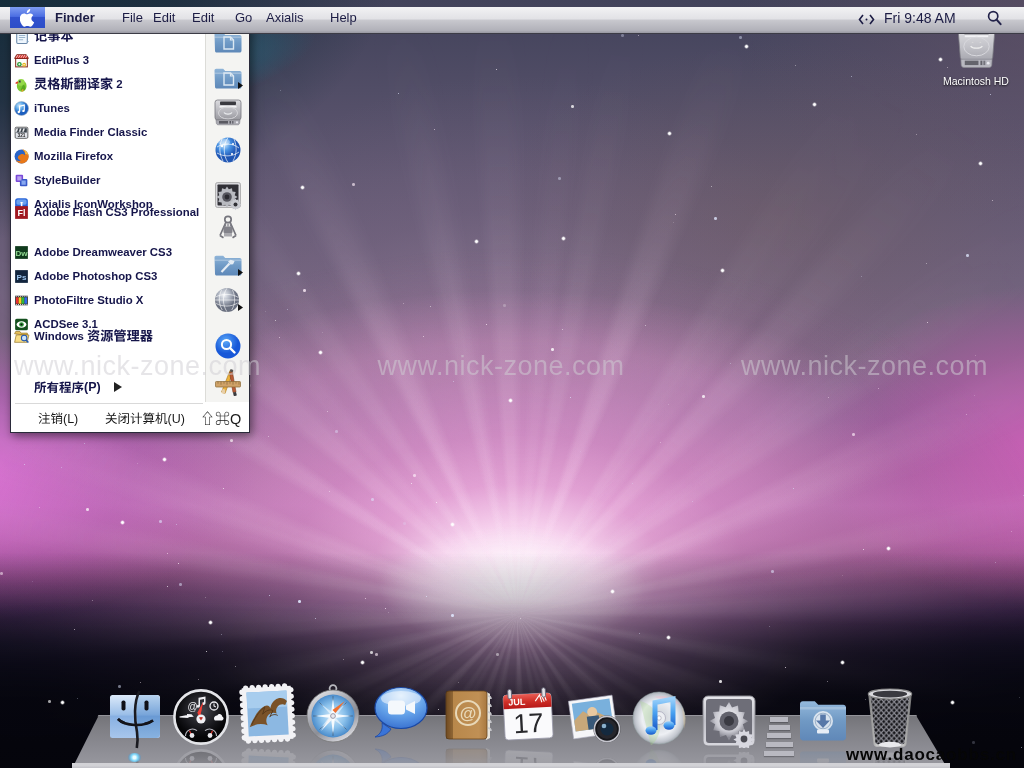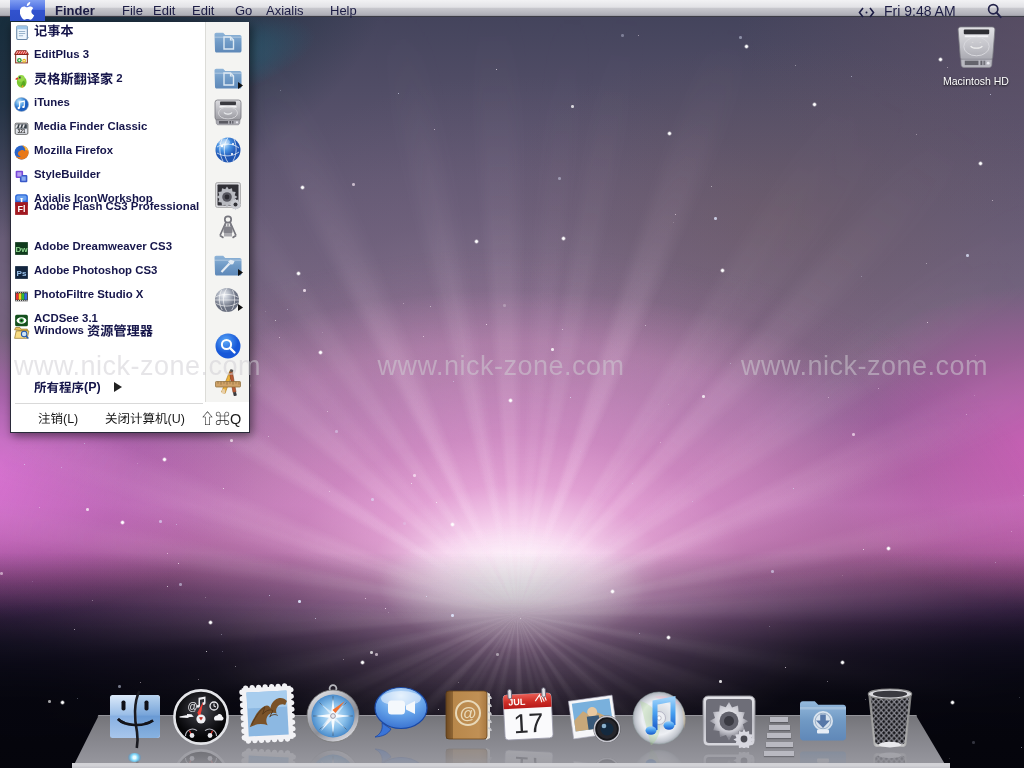--- a/index.html
+++ b/index.html
@@ -17,28 +17,28 @@
 .rays{background:repeating-conic-gradient(from 252deg at 50.5% 80%,rgba(255,255,255,0) 0deg 2.6deg,rgba(255,238,250,0.13) 4.6deg 6.4deg,rgba(255,255,255,0) 8.4deg 12deg,rgba(255,228,246,0.18) 14deg 16.4deg,rgba(255,255,255,0) 19deg 22.6deg),repeating-conic-gradient(from 247deg at 50.5% 80%,rgba(255,255,255,0) 0deg 5.2deg,rgba(250,220,245,0.10) 7.7deg 9.2deg,rgba(255,255,255,0) 11.2deg 15.7deg);-webkit-mask:radial-gradient(78% 84% at 50.5% 77%,#000 10%,rgba(0,0,0,0.5) 42%,rgba(0,0,0,0.22) 62%,rgba(0,0,0,0.08) 78%,transparent 92%)}
 .teal{inset:auto;left:-80px;top:595px;width:380px;height:130px;transform:rotate(-14deg);background:radial-gradient(50% 42% at 45% 50%,rgba(40,128,148,0.6) 0%,rgba(32,105,128,0.3) 55%,rgba(30,90,120,0) 78%)}
 .bot{background:linear-gradient(to top,rgba(5,5,12,0.98) 2%,rgba(6,6,14,0.94) 9%,rgba(8,8,18,0.72) 15%,rgba(10,10,22,0.35) 21%,rgba(12,12,26,0) 28%);-webkit-mask:radial-gradient(40% 20% at 50% 84%,rgba(0,0,0,0.45) 0%,rgba(0,0,0,0.75) 45%,#000 75%)}
 .stars{width:1px;height:1px;border-radius:50%;background:transparent;box-shadow:926px 263px 0 0px rgba(255,255,255,0.52),974px 395px 0 0px rgba(255,255,255,0.27),185px 321px 0 1px rgba(255,240,250,0.62),322px 332px 0 0px rgba(255,255,255,0.24),61px 467px 0 0px rgba(225,232,255,0.51),478px 555px 0 0px rgba(255,240,250,0.2),569px 701px 0 0px rgba(225,232,255,0.9),520px 618px 0 0px rgba(255,255,255,0.56),221px 634px 0 0px rgba(225,232,255,0.47),1px 573px 0 1px rgba(255,240,250,0.53),149px 401px 0 0px rgba(255,240,250,0.74),178px 563px 0 0px rgba(255,255,255,0.87),504px 305px 0 1px rgba(255,255,255,0.24),385px 608px 0 0px rgba(255,240,250,0.89),785px 667px 0 0px rgba(255,240,250,0.89),622px 35px 0 1px rgba(225,232,255,0.35),205px 597px 0 0px rgba(255,255,255,0.35),673px 222px 0 0px rgba(255,255,255,0.25),497px 654px 0 1px rgba(255,255,255,0.46),990px 94px 0 0px rgba(225,232,255,0.81),315px 618px 0 0px rgba(225,232,255,0.77),388px 721px 0 0px rgba(225,232,255,0.86),795px 65px 0 0px rgba(255,255,255,0.5),79px 430px 0 1px rgba(255,240,250,0.37),861px 276px 0 0px rgba(225,232,255,0.41),140px 682px 0 0px rgba(255,240,250,0.59),434px 129px 0 0px rgba(255,240,250,0.72),842px 575px 0 0px rgba(255,240,250,0.23),269px 595px 0 0px rgba(225,232,255,0.82),287px 309px 0 0px rgba(225,232,255,0.53),638px 35px 0 0px rgba(255,240,250,0.62),137px 463px 0 0px rgba(255,255,255,0.3),927px 322px 0 0px rgba(255,240,250,0.83),720px 681px 0 1px rgba(255,255,255,0.83),1023px 495px 0 0px rgba(225,232,255,0.47),147px 723px 0 0px rgba(255,240,250,0.28),676px 748px 0 1px rgba(255,240,250,0.69),947px 67px 0 0px rgba(255,240,250,0.56),179px 417px 0 0px rgba(255,240,250,0.87),995px 562px 0 0px rgba(225,232,255,0.46),414px 475px 0 1px rgba(255,240,250,0.66),494px 730px 0 1px rgba(255,255,255,0.38),438px 709px 0 0px rgba(255,255,255,0.84),275px 320px 0 0px rgba(255,255,255,0.7),231px 440px 0 1px rgba(255,240,250,0.85),1011px 531px 0 0px rgba(255,240,250,0.42),84px 443px 0 0px rgba(225,232,255,0.6),39px 507px 0 0px rgba(255,240,250,0.52),486px 324px 0 0px rgba(255,240,250,0.89),223px 488px 0 0px rgba(255,255,255,0.87),973px 742px 0 1px rgba(225,232,255,0.21),74px 629px 0 0px rgba(255,240,250,0.75),458px 744px 0 1px rgba(255,240,250,0.47),403px 303px 0 0px rgba(255,240,250,0.46),668px 404px 0 0px rgba(255,255,255,0.27),496px 69px 0 0px rgba(255,240,250,0.88),32px 581px 0 0px rgba(225,232,255,0.23),863px 549px 0 0px rgba(255,255,255,0.84),878px 388px 0 0px rgba(255,240,250,0.57),304px 290px 0 1px rgba(255,240,250,0.79),176px 524px 0 0px rgba(225,232,255,0.57),336px 431px 0 1px rgba(225,232,255,0.42),426px 596px 0 0px rgba(225,232,255,0.88),1019px 697px 0 0px rgba(225,232,255,0.28),772px 571px 0 1px rgba(225,232,255,0.56),249px 385px 0 1px rgba(255,240,250,0.25),827px 681px 0 0px rgba(255,240,250,0.55),975px 355px 0 0px rgba(255,240,250,0.33),265px 311px 0 0px rgba(255,255,255,0.22),24px 464px 0 0px rgba(225,232,255,0.71),1021px 747px 0 0px rgba(225,232,255,0.61),404px 523px 0 1px rgba(225,232,255,0.22),327px 411px 0 0px rgba(255,255,255,0.57),711px 186px 0 0px rgba(255,255,255,0.62),398px 93px 0 0px rgba(225,232,255,0.82),180px 584px 0 1px rgba(225,232,255,0.5),258px 720px 0 0px rgba(255,255,255,0.68),411px 483px 0 0px rgba(255,255,255,0.84),703px 396px 0 1px rgba(255,255,255,0.76),49px 701px 0 1px rgba(255,255,255,0.63),388px 612px 0 0px rgba(255,240,250,0.32),195px 368px 0 1px rgba(255,255,255,0.87),198px 679px 0 0px rgba(255,240,250,0.5),430px 306px 0 0px rgba(255,255,255,0.64),371px 652px 0 1px rgba(255,255,255,0.72),338px 762px 0 0px rgba(225,232,255,0.21),828px 397px 0 0px rgba(255,240,250,0.55),572px 106px 0 1px rgba(255,255,255,0.77),675px 214px 0 0px rgba(255,240,250,0.74),423px 336px 0 0px rgba(255,240,250,0.76),206px 651px 0 0px rgba(255,255,255,0.89),559px 178px 0 1px rgba(225,232,255,0.44),372px 499px 0 1px rgba(225,232,255,0.56),436px 502px 0 0px rgba(255,255,255,0.89),221px 431px 0 0px rgba(255,255,255,0.51),769px 626px 0 0px rgba(225,232,255,0.38),851px 76px 0 0px rgba(225,232,255,0.65),92px 600px 0 0px rgba(255,240,250,0.47),119px 686px 0 1px rgba(225,232,255,0.49),639px 633px 0 0px rgba(225,232,255,0.54),580px 451px 0 0px rgba(225,232,255,0.22),87px 509px 0 1px rgba(255,255,255,0.73),645px 325px 0 0px rgba(255,255,255,0.61),458px 682px 0 0px rgba(255,255,255,0.38),201px 264px 0 0px rgba(225,232,255,0.3),235px 666px 0 0px rgba(255,255,255,0.52),730px 363px 0 0px rgba(225,232,255,0.45),853px 434px 0 1px rgba(255,240,250,0.65),280px 90px 0 0px rgba(225,232,255,0.37),632px 483px 0 0px rgba(225,232,255,0.39),570px 397px 0 0px rgba(225,232,255,0.87),80px 304px 0 1px rgba(255,255,255,0.39),77px 698px 0 0px rgba(225,232,255,0.39),329px 491px 0 0px rgba(255,255,255,0.54),692px 750px 0 0px rgba(255,255,255,0.29),916px 134px 0 0px rgba(255,240,250,0.51),308px 727px 0 0px rgba(255,240,250,0.79),376px 654px 0 1px rgba(255,240,250,0.61),160px 521px 0 1px rgba(225,232,255,0.59),949px 758px 0 0px rgba(255,255,255,0.21),167px 553px 0 0px rgba(255,240,250,0.71),292px 728px 0 0px rgba(255,255,255,0.71),660px 442px 0 0px rgba(255,240,250,0.51),650px 746px 0 0px rgba(255,255,255,0.83),740px 37px 0 1px rgba(225,232,255,0.45),793px 488px 0 0px rgba(225,232,255,0.76),363px 754px 0 0px rgba(255,255,255,0.52),453px 381px 0 0px rgba(225,232,255,0.6),865px 699px 0 0px rgba(255,240,250,0.41),167px 586px 0 0px rgba(255,255,255,0.83),294px 726px 0 0px rgba(255,240,250,0.5),692px 501px 0 0px rgba(225,232,255,0.45),279px 337px 0 0px rgba(255,240,250,0.7),715px 218px 0 1px rgba(225,232,255,0.78),49px 305px 0 1px rgba(255,240,250,0.76),299px 601px 0 1px rgba(225,232,255,0.89),343px 659px 0 0px rgba(255,240,250,0.5),121px 358px 0 0px rgba(255,255,255,0.41),127px 308px 0 0px rgba(255,240,250,0.61),222px 651px 0 0px rgba(225,232,255,0.35),966px 414px 0 0px rgba(255,240,250,0.51),353px 184px 0 1px rgba(255,240,250,0.64),992px 200px 0 0px rgba(255,240,250,0.66),452px 615px 0 1px rgba(225,232,255,0.86),562px 329px 0 0px rgba(255,255,255,0.66),967px 255px 0 1px rgba(225,232,255,0.76),322px 757px 0 0px rgba(225,232,255,0.43),268px 436px 0 0px rgba(255,255,255,0.56),365px 598px 0 0px rgba(255,240,250,0.78),552px 349px 0 1px rgba(255,255,255,0.82)}
 .bigstars i{position:absolute;width:5px;height:5px;border-radius:50%;background:radial-gradient(circle,#fff 0 25%,rgba(255,255,255,.45) 50%,transparent 72%)}
 
 .wm{position:absolute;top:351px;left:14px;width:1100px;color:rgba(208,206,211,0.52);font-size:27px;letter-spacing:0.5px;white-space:nowrap;z-index:55}
 .wm span{display:inline-block;width:363.5px}
 .wm2{position:absolute;left:846px;top:745px;font-size:17px;font-weight:bold;color:#060606;z-index:60;letter-spacing:0.8px}
 
-#menubar{position:absolute;left:0;top:0;width:1024px;height:17px;background:linear-gradient(to bottom,#f2f2f4 0%,#e2e2e6 45%,#c7c7cd 52%,#b1b1b9 90%,#9898a2 100%);border-bottom:1px solid #3c3c46;z-index:50;color:#1c1c44;font-size:13px}
+#menubar{position:absolute;left:0;top:7px;width:1024px;height:27px;background:linear-gradient(to bottom,#f2f2f4 0%,#e2e2e6 45%,#c7c7cd 52%,#b1b1b9 90%,#9898a2 100%);border-bottom:1px solid #3c3c46;z-index:50;color:#1c1c44;font-size:13px}
 #menubar .item{position:absolute;top:2.5px}
 .applebtn{position:absolute;left:10px;top:0;width:35px;height:21px;background:linear-gradient(to bottom,#7f9df2 0%,#4c6ee2 45%,#3252ce 50%,#2d4ec8 100%);display:flex;align-items:center;justify-content:center}
 
 #panel{position:absolute;left:10px;top:22px;width:240px;height:411px;background:#fff;border:1px solid #2a2a3a;border-top:none;box-shadow:2px 3px 9px rgba(0,0,0,0.5);z-index:45}
 #rightcol{position:absolute;right:0;top:0;width:44px;height:380px;background:#f4f4f2;border-left:1px solid #dcdcd8}
 .mlist{position:absolute;left:0;top:0;width:196px}
-.mrow{position:absolute;left:2px;height:24px;display:flex;font-weight:bold;font-size:11.4px;color:#15154a;white-space:nowrap}
+.mrow{position:absolute;left:2px;height:24px;display:flex;align-items:center;font-weight:bold;font-size:11.4px;color:#15154a;white-space:nowrap}
 .mrow .ic{width:17px;height:17px;margin-right:4px;flex:0 0 17px}
 .allprog{position:absolute;left:23px;top:353px;height:24px;display:flex;align-items:center;font-weight:bold;font-size:12.5px;color:#15154a}
 .tri{width:0;height:0;border-left:8px solid #222;border-top:5px solid transparent;border-bottom:5px solid transparent;margin-left:13px}
 .psep{position:absolute;left:4px;right:46px;top:381px;border-top:1px solid #d9d9d9}
 .pbottom{position:absolute;left:0;top:382px;width:100%;height:29px;font-size:12.5px;color:#1a1a1a}
 .pbottom>span{position:absolute;top:50%;transform:translateY(-50%);white-space:nowrap}
 
 #machd{position:absolute;left:936px;top:25px;width:80px;text-align:center;z-index:10}
 #machd .lbl{margin-top:2px;color:#fff;font-size:10.5px;text-shadow:0 1px 2px rgba(0,0,0,0.85)}
 
@@ -1010,12 +1010,13 @@
             <path transform="translate(4000,0) scale(1,-1)" d="M498 783V462C498 307 484 108 349 -32C366 -41 395 -66 406 -80C550 68 571 295 571 462V712H759V68C759 -18 765 -36 782 -51C797 -64 819 -70 839 -70C852 -70 875 -70 890 -70C911 -70 929 -66 943 -56C958 -46 966 -29 971 0C975 25 979 99 979 156C960 162 937 174 922 188C921 121 920 68 917 45C916 22 913 13 907 7C903 2 895 0 887 0C877 0 865 0 858 0C850 0 845 2 840 6C835 10 833 29 833 62V783ZM218 840V626H52V554H208C172 415 99 259 28 175C40 157 59 127 67 107C123 176 177 289 218 406V-79H291V380C330 330 377 268 397 234L444 296C421 322 326 429 291 464V554H439V626H291V840Z"></path>
           </svg><span>(U)</span></span>
         <span style="left:189px"><svg style="display:inline-block;vertical-align:-0.13em" width="15.0" height="15.0" viewBox="0 -880 1000 1000" fill="#1a1a1a">
             <path transform="translate(0,0) scale(1,-1)" d="M334 -70H666V454H841V455L500 845L159 455V454H334ZM629 491V-33H371V491H241V493L500 789L759 493V491Z"></path>
           </svg><svg style="display:inline-block;vertical-align:-0.13em" width="15.0" height="15.0" viewBox="0 -880 1000 1000" fill="#1a1a1a">
             <path transform="translate(0,0) scale(1,-1)" d="M636 670C636 591 636 555 636 555C530 555 470 555 364 555C364 555 364 591 364 670C364 755 295 824 209 824C124 824 55 755 55 670C55 584 124 515 209 515C288 515 324 515 324 515C324 409 324 351 324 245C324 245 288 245 209 245C124 245 55 176 55 90C55 5 124 -64 209 -64C295 -64 364 5 364 90C364 169 364 205 364 205C470 205 530 205 636 205C636 205 636 169 636 90C636 5 705 -64 791 -64C876 -64 945 5 945 90C945 176 876 245 791 245C712 245 676 245 676 245C676 351 676 409 676 515C676 515 712 515 791 515C876 515 945 584 945 670C945 755 876 824 791 824C705 824 636 755 636 670ZM95 670C95 733 146 784 209 784C272 784 324 733 324 670C324 591 324 555 324 555C324 555 288 555 209 555C146 555 95 606 95 670ZM676 670C676 733 728 784 791 784C854 784 905 733 905 670C905 606 854 555 791 555C712 555 676 555 676 555C676 555 676 591 676 670ZM364 515H636C636 409 636 351 636 245C530 245 470 245 364 245C364 351 364 409 364 515ZM95 90C95 154 146 205 209 205C288 205 324 205 324 205C324 205 324 169 324 90C324 27 272 -24 209 -24C146 -24 95 27 95 90ZM791 205C854 205 905 154 905 90C905 27 854 -24 791 -24C728 -24 676 27 676 90C676 169 676 205 676 205C676 205 712 205 791 205Z"></path>
           </svg><span style="font-size:14.5px">Q</span></span>
       </div>
 </div>
 <div class="wm"><span>www.nick-zone.com</span><span>www.nick-zone.com</span><span>www.nick-zone.com</span></div>
+<div class="wm2">www.daocaobbs.cn</div>
 </div>
 </body></html>

